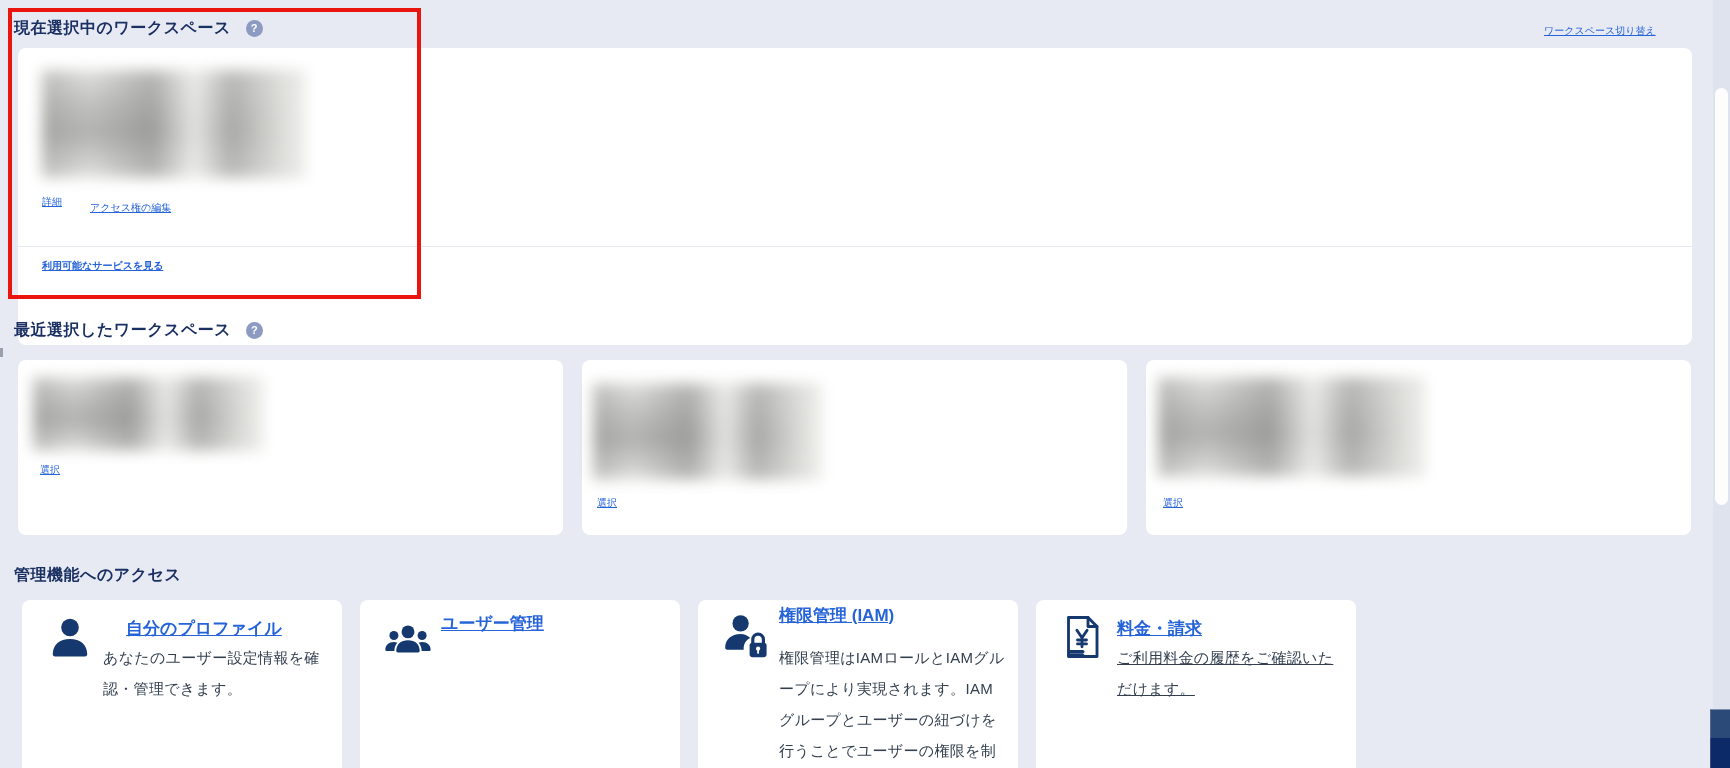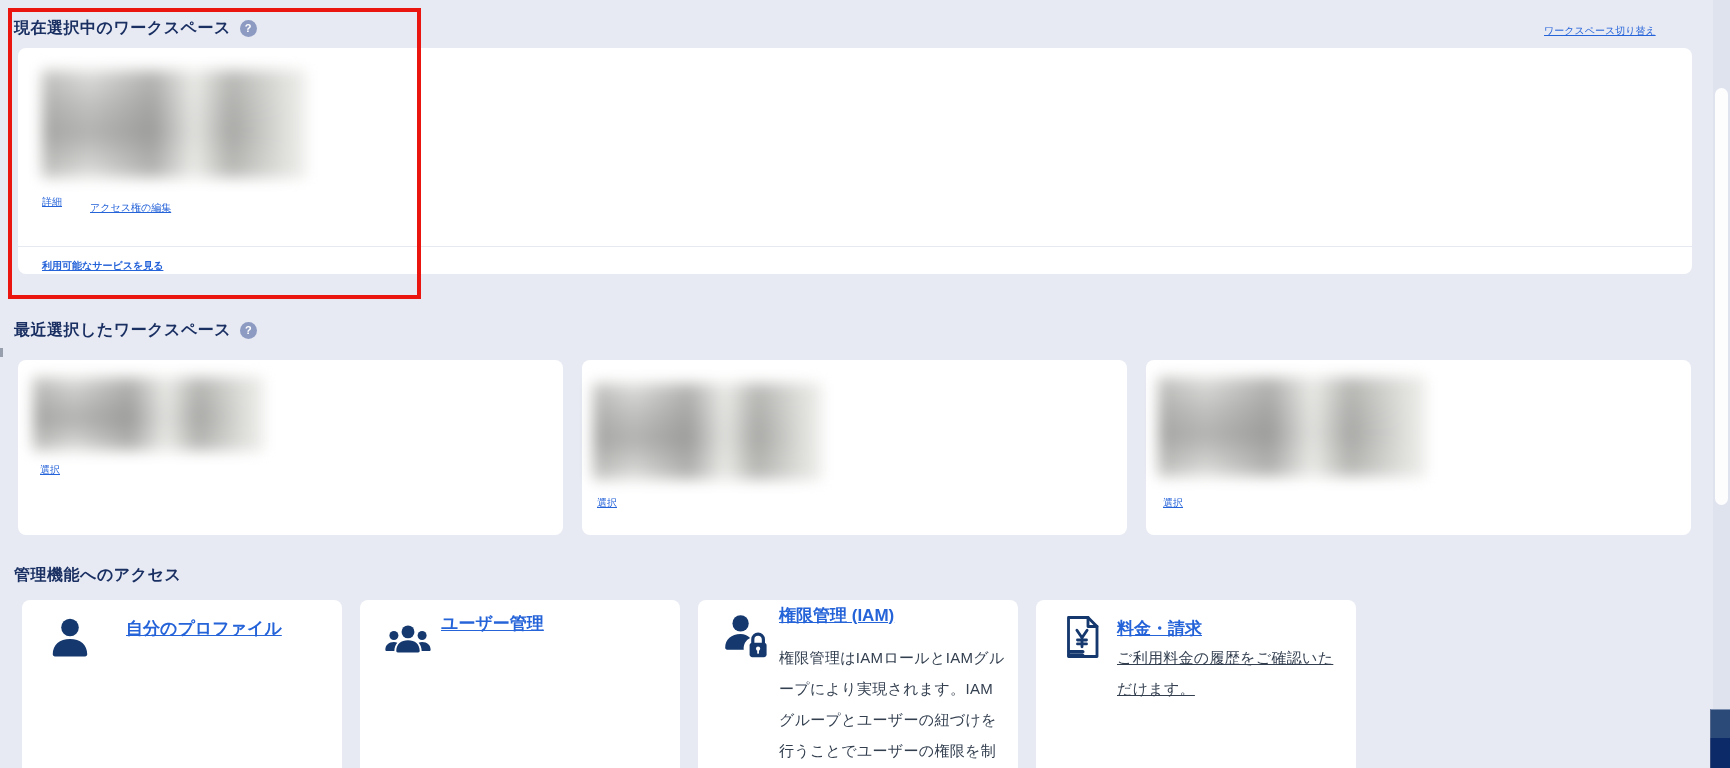--- a/index.html
+++ b/index.html
@@ -14,21 +14,21 @@
   .abs { position:absolute; }
   .card {
     position:absolute;
     background:#ffffff;
     border-radius:8px;
   }
   .section-heading {
     position:absolute;
     display:flex;
     align-items:center;
-    gap:9px;
+    gap:15px;
     font-size:16px;
     font-weight:700;
     color:#1a2f62;
     letter-spacing:.5px;
   }
   .help-icon {
     width:17px; height:17px;
     background:#8d9bc2;
     color:#ffffff;
     border-radius:50%;
@@ -99,21 +99,21 @@
 </head>
 <body>
 
 <div class="section-heading" style="left:14px; top:18px;">
   <span>現在選択中のワークスペース</span>
   <span class="help-icon">?</span>
 </div>
 
 <a class="link abs" style="left:1544px; top:24px;">ワークスペース切り替え</a>
 
-<div class="card" style="left:18px; top:48px; width:1674px; height:226px;">
+<div class="card" style="left:18px; top:48px; width:1674px; height:297px;">
   <div class="redact" style="left:24px; top:22px; width:263px; height:108px;"></div>
   <a class="link abs" style="left:24px; top:147px;">詳細</a>
   <a class="link abs" style="left:72px; top:153px;">アクセス権の編集</a>
   <div class="divider" style="left:0; top:198px; width:1674px;"></div>
   <a class="link abs" style="left:24px; top:211px;font-weight:bold;">利用可能なサービスを見る</a>
 </div>
 
 <div class="annotation-box" style="left:8px; top:8px; width:413px; height:291px;"></div>
 
 <div class="abs" style="left:0; top:348px; width:3px; height:9px; background:#98a0ae;"></div>
@@ -143,20 +143,21 @@
 </div>
 
 <div class="card" style="left:22px; top:600px; width:320px; height:210px;">
   <span class="abs" style="left:26px; top:15px; width:44px; height:46px;">
     <svg width="44" height="46" viewBox="0 0 24 24">
       <circle class="fillnavy" cx="12" cy="6.3" r="4.8"></circle>
       <path class="fillnavy" d="M12 12.6c-5.6 0-9.4 3.2-9.4 8.3 0 .7.5 1.2 1.2 1.2h16.4c.7 0 1.2-.5 1.2-1.2 0-5.1-3.8-8.3-9.4-8.3z"></path>
     </svg>
   </span>
   <a class="admin-title abs" style="left:89px; top:17px;margin-left:15px;">自分のプロファイル</a>
+  <div class="admin-desc" style="left:81px; top:42px; width:226px;">あなたのユーザー設定情報を確認・管理できます。</div>
 </div>
 
 <div class="card" style="left:360px; top:600px; width:320px; height:210px;">
   <span class="abs" style="left:24px; top:22px; width:48px; height:36px;">
     <svg width="48" height="36" viewBox="0 0 32 24">
       <circle class="fillnavy" cx="6.6" cy="9" r="3"></circle>
       <path class="fillnavy" d="M8.9 13.8c-.7-.3-1.5-.5-2.3-.5-3.4 0-5.7 2.1-5.7 5.2 0 .5.4.9.9.9h5.1c0-2.3.7-4.2 2-5.6z"></path>
       <circle class="fillnavy" cx="25.4" cy="9" r="3"></circle>
       <path class="fillnavy" d="M23.1 13.8c.7-.3 1.5-.5 2.3-.5 3.4 0 5.7 2.1 5.7 5.2 0 .5-.4.9-.9.9h-5.1c0-2.3-.7-4.2-2-5.6z"></path>
       <circle class="fillnavy" cx="16" cy="6.6" r="4.3"></circle>

